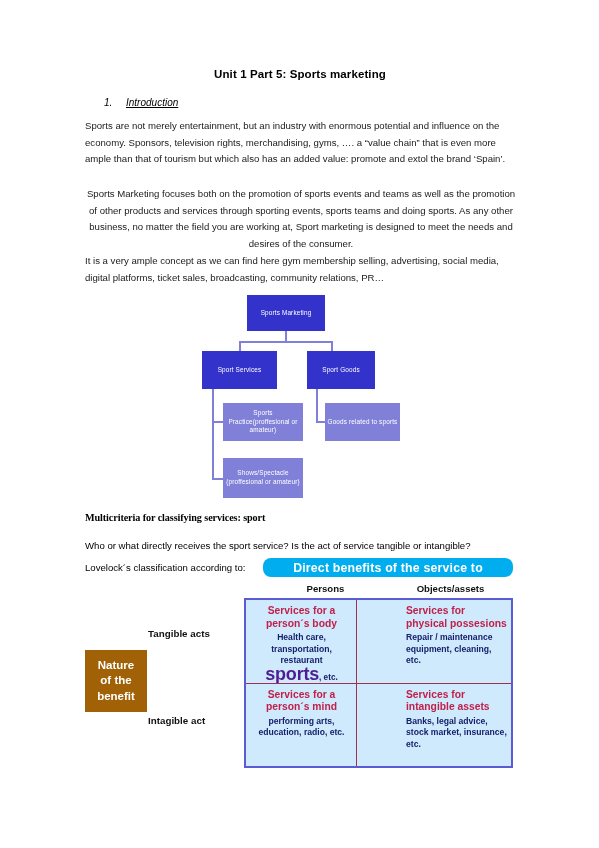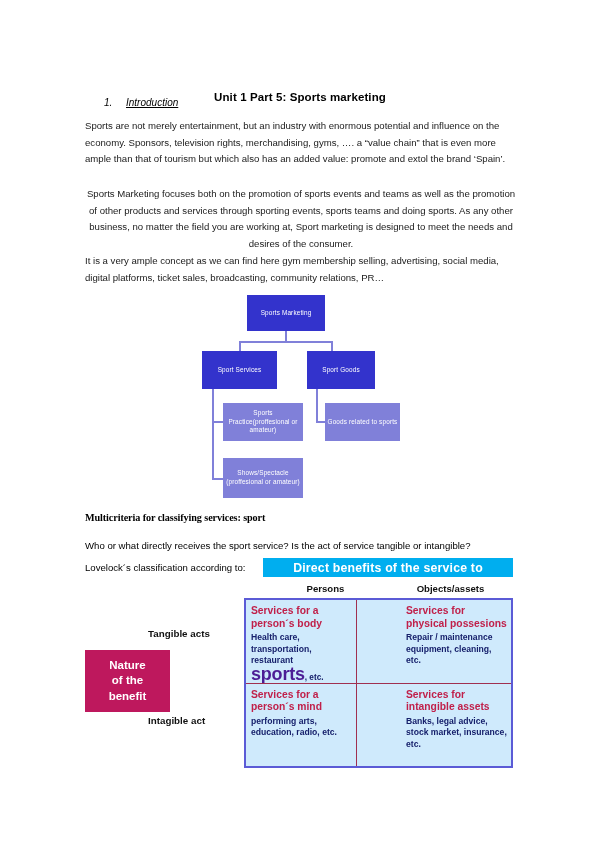--- a/index.html
+++ b/index.html
@@ -27,21 +27,20 @@
   
   .doc-title {
     position: absolute;
     left: 85px;
     top: 68px;
     width: 430px;
     text-align: center;
     font-size: 11.5px;
     font-weight: bold;
     letter-spacing: 0.1px;
-    margin-top: 23px;
   }
 
   .section-num {
     position: absolute;
     left: 104px;
     top: 97px;
     font-size: 10px;
     font-style: italic;
   }
   .section-head {
@@ -139,20 +138,21 @@
     width: 250px;
     height: 19px;
     background: #00AEEF;
     color: #ffffff;
     font-size: 12.3px;
     font-weight: bold;
     display: flex;
     align-items: center;
     justify-content: center;
     letter-spacing: 0.2px;
+    border-radius: 8px;
   }
 
   .colhead {
     position: absolute;
     top: 583px;
     font-size: 9.6px;
     font-weight: bold;
     color: #111111;
     text-align: center;
   }
@@ -178,20 +178,21 @@
   }
   .mrow.top { border-bottom: 1px solid #a03050; }
   .mcell {
     flex: 1 1 0;
     box-sizing: border-box;
     padding: 5px 4px 2px 5px;
     overflow: hidden;
   }
   .mcell.left-cell {
     border-right: 1px solid #a03050;
+    text-align: center;
   }
   .mcell.right-cell {
     text-align: left;
     padding-left: 7px;
     margin-left: 42px;
   }
   .m-title {
     color: #C0204A;
     font-weight: bold;
     font-size: 10.3px;
@@ -217,23 +218,23 @@
   .m-sports .small {
     color: #16206b;
     font-weight: bold;
     font-size: 8.2px;
   }
 
   .nature-box {
     position: absolute;
     left: 85px;
     top: 650px;
-    width: 85px;
+    width: 62px;
     height: 62px;
-    background: #be185d;
+    background: #a16207;
     color: #ffffff;
     font-size: 11.5px;
     font-weight: bold;
     display: flex;
     flex-direction: column;
     align-items: center;
     justify-content: center;
     line-height: 15.5px;
     text-align: center;
   }

